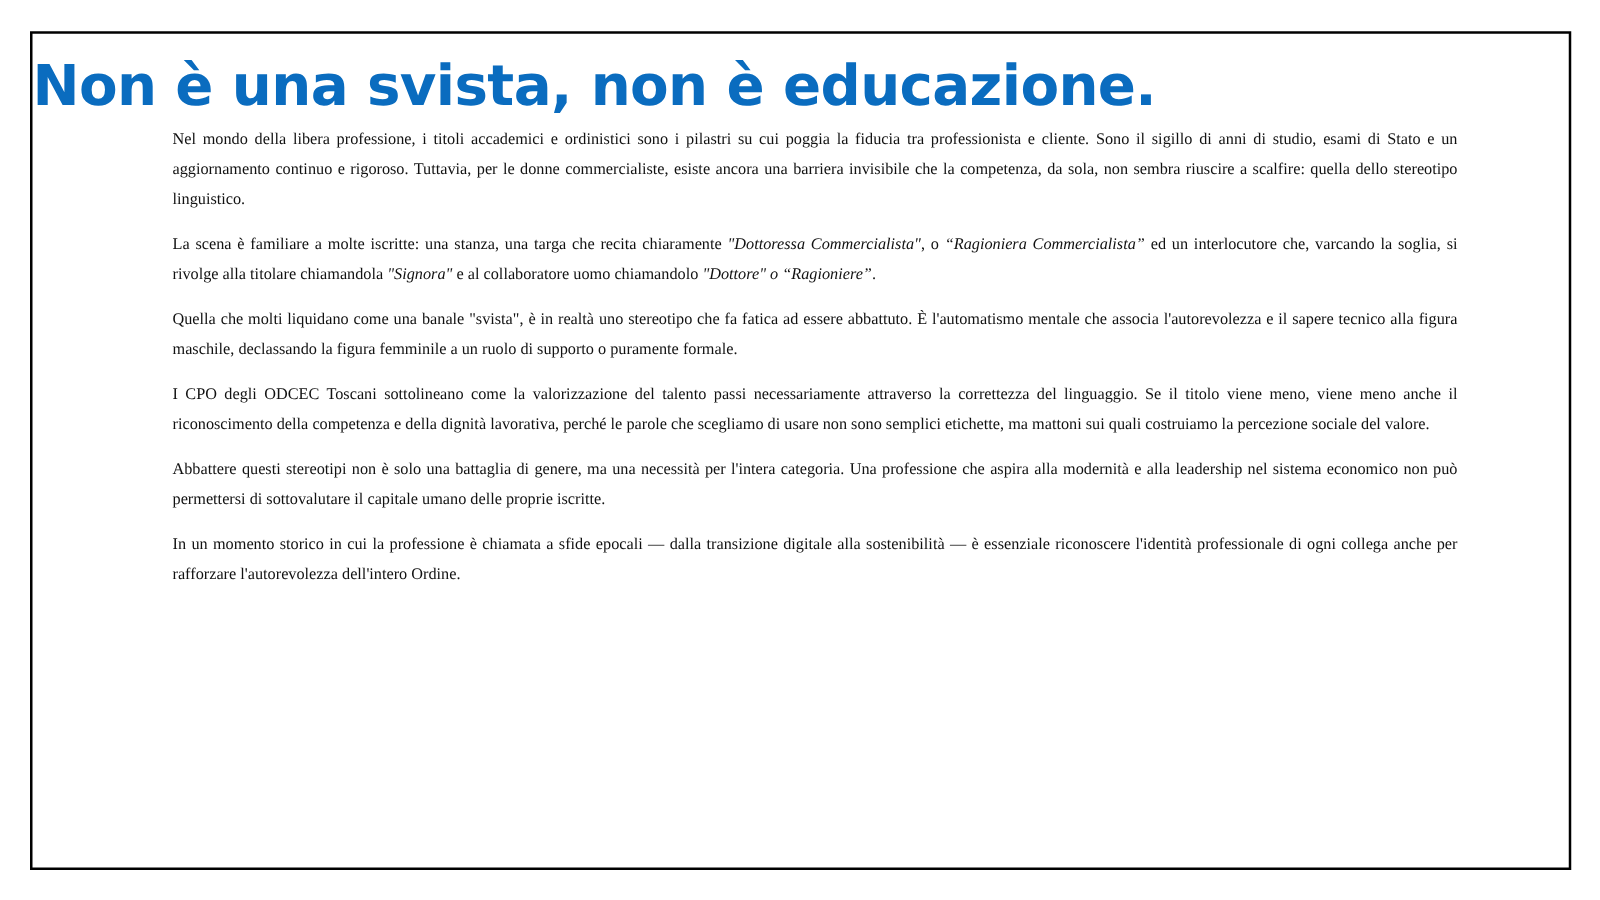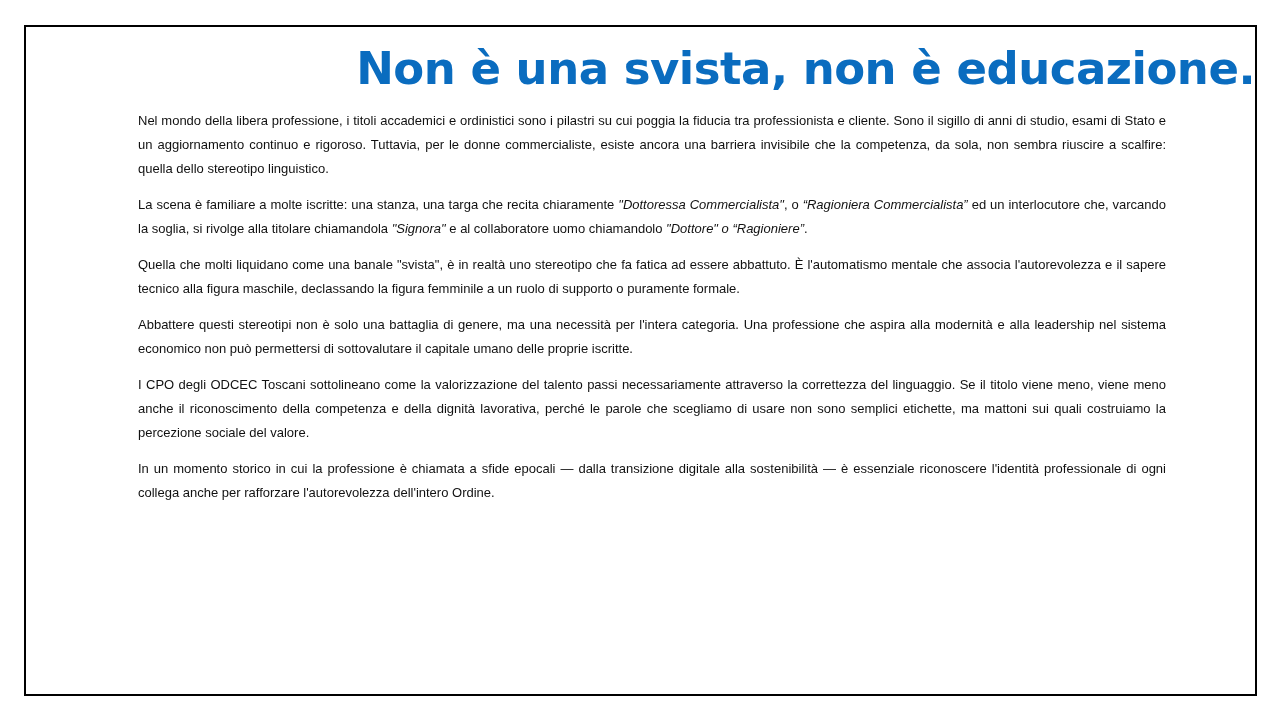--- a/index.html
+++ b/index.html
@@ -23,34 +23,35 @@
       height: 667px;
       border: 2px solid #000000;
       box-sizing: content-box;
       background: #ffffff;
     }
     .title {
       position: absolute;
       left: 0;
       right: 0;
       top: 14px;
-      text-align: right;
+      text-align: left;
       font-family: "DejaVu Sans", "Liberation Sans", sans-serif;
       font-weight: bold;
       font-size: 45px;
       line-height: 56px;
       color: #0a6cbf;
       letter-spacing: -0.5px;
       margin: 0;
     }
     .body-text {
       position: absolute;
       left: 112px;
       width: 1028px;
-      top: 82px;
+      top: 72px;
+      font-family: Liberation Serif, serif;
     }
     .para {
       margin: 0 0 12px 0;
       font-size: 13px;
       line-height: 24px;
       text-align: justify;
       color: #111111;
     }
     .para em { font-style: italic; }
     .signature {
@@ -75,25 +76,25 @@
 
     <p class="para">
       <span>La scena è familiare a molte iscritte: una stanza, una targa che recita chiaramente </span><em>"Dottoressa Commercialista"</em><span>, o </span><em>“Ragioniera Commercialista”</em><span> ed un interlocutore che, varcando la soglia, si rivolge alla titolare chiamandola </span><em>"Signora"</em><span> e al collaboratore uomo chiamandolo </span><em>"Dottore" o “Ragioniere”</em><span>.</span>
     </p>
 
     <p class="para">
       <span>Quella che molti liquidano come una banale "svista", è in realtà uno stereotipo che fa fatica ad essere abbattuto. È l'automatismo mentale che associa l'autorevolezza e il sapere tecnico alla figura maschile, declassando la figura femminile a un ruolo di supporto o puramente formale.</span>
     </p>
 
     <p class="para">
-      <span>Abbattere questi stereotipi non è solo una battaglia di genere, ma una necessità per l'intera categoria. Una professione che aspira alla modernità e alla leadership nel sistema economico non può permettersi di sottovalutare il capitale umano delle proprie iscritte.</span>
+      <span>I CPO degli ODCEC Toscani sottolineano come la valorizzazione del talento passi necessariamente attraverso la correttezza del linguaggio. Se il titolo viene meno, viene meno anche il riconoscimento della competenza e della dignità lavorativa, perché le parole che scegliamo di usare non sono semplici etichette, ma mattoni sui quali costruiamo la percezione sociale del valore.</span>
     </p>
 
     <p class="para">
-      <span>I CPO degli ODCEC Toscani sottolineano come la valorizzazione del talento passi necessariamente attraverso la correttezza del linguaggio. Se il titolo viene meno, viene meno anche il riconoscimento della competenza e della dignità lavorativa, perché le parole che scegliamo di usare non sono semplici etichette, ma mattoni sui quali costruiamo la percezione sociale del valore.</span>
+      <span>Abbattere questi stereotipi non è solo una battaglia di genere, ma una necessità per l'intera categoria. Una professione che aspira alla modernità e alla leadership nel sistema economico non può permettersi di sottovalutare il capitale umano delle proprie iscritte.</span>
     </p>
 
     <p class="para">
       <span>In un momento storico in cui la professione è chiamata a sfide epocali — dalla transizione digitale alla sostenibilità — è essenziale riconoscere l'identità professionale di ogni collega anche per rafforzare l'autorevolezza dell'intero Ordine.</span>
     </p>
 
   </div>
 </div>
 
 </body></html>

